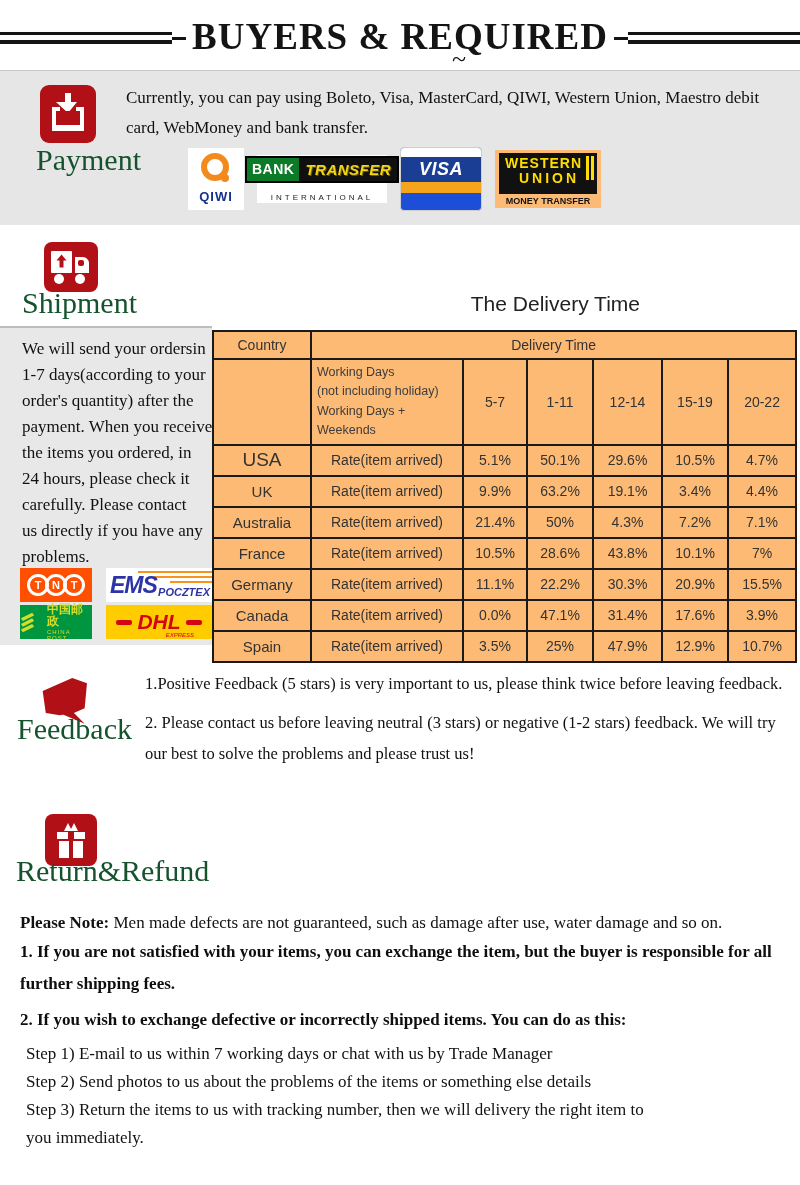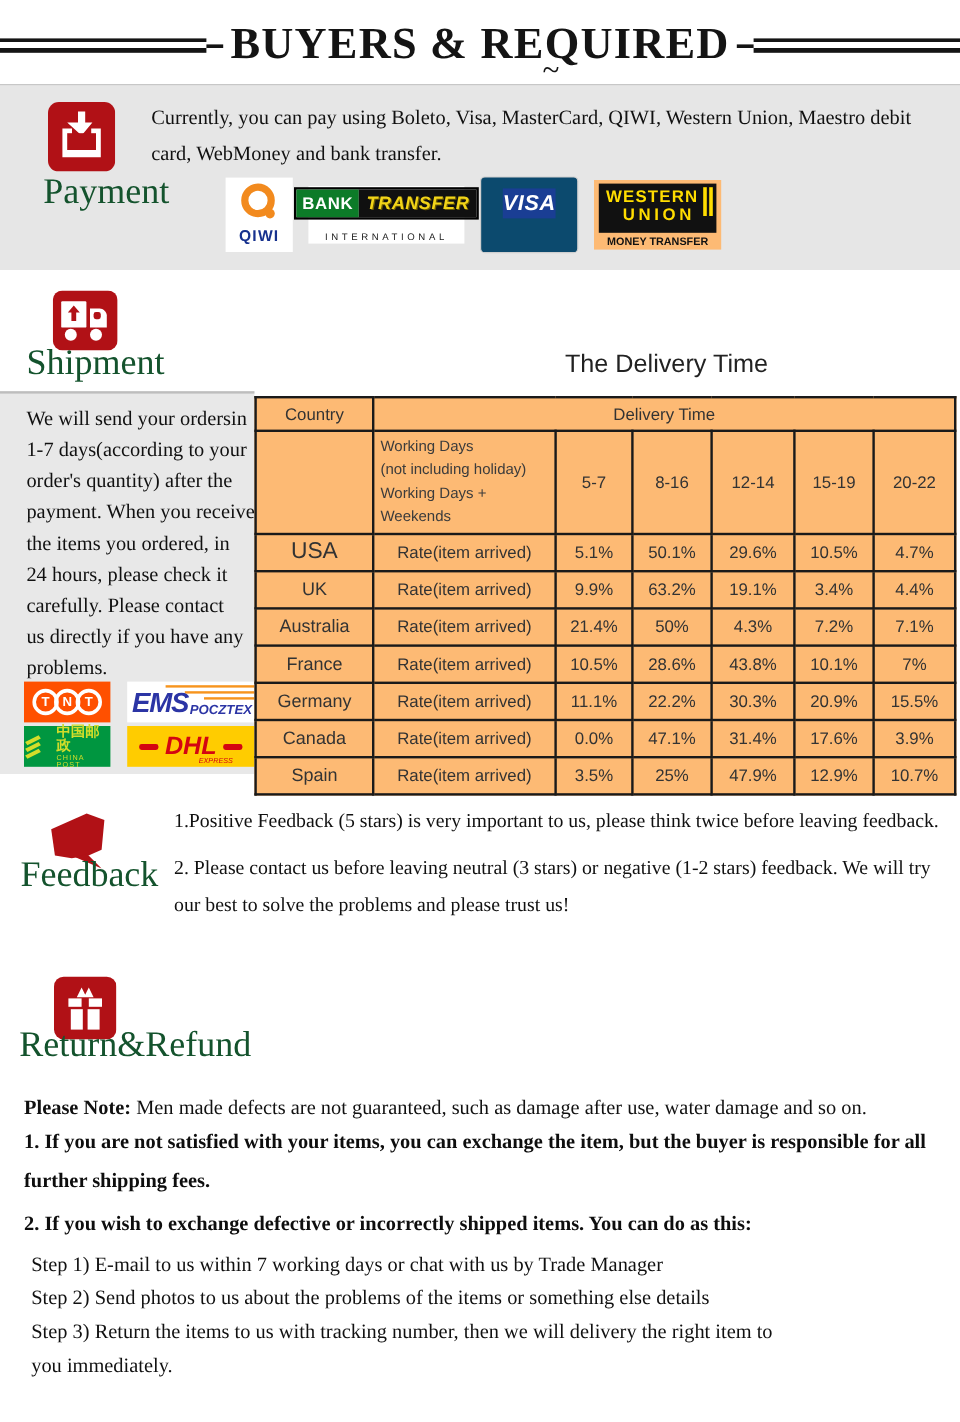--- a/index.html
+++ b/index.html
@@ -31,21 +31,21 @@
               font-size:17px; line-height:30px; color:#111; }
   .pay-logos { position:absolute; left:188px; top:76px; height:64px;
                display:flex; align-items:center; gap:13px; }
   .qiwi { width:56px; height:62px; background:#fff; display:flex; flex-direction:column; align-items:center; justify-content:flex-start; padding-top:3px; }
   .qiwi-label { font-family:"Liberation Sans",sans-serif; font-weight:bold; font-size:13px; color:#16318e; letter-spacing:1px; }
   .bt { width:130px; height:48px; background:#fff; display:flex; flex-direction:column; align-items:center; justify-content:center; }
   .bt-strip { display:flex; border:2px solid #000; }
   .bt-bank { background:#0c7b28; color:#fff; font-family:"Liberation Sans",sans-serif; font-weight:bold; font-size:14px; padding:3px 5px; letter-spacing:.5px; }
   .bt-transfer { background:#101010; color:#f2d418; font-family:"Liberation Sans",sans-serif; font-weight:bold; font-style:italic; font-size:15px; padding:3px 6px; letter-spacing:.5px; text-shadow:1px 1px 0 #6b5a00; }
   .bt-sub { font-family:"Liberation Sans",sans-serif; font-size:8px; letter-spacing:3px; color:#222; margin-top:10px; }
-  .visa { width:82px; height:64px; background:#0c4a6e; border:1px solid #cfcfcf; border-radius:4px; overflow:hidden; display:flex; flex-direction:column;align-items:center; }
+  .visa { width:82px; height:64px; background:#1d4ed8; border:1px solid #cfcfcf; border-radius:4px; overflow:hidden; display:flex; flex-direction:column; }
   .visa-top { height:9px; background:#fff; }
   .visa-band { height:25px; background:#1a3e94; display:flex; align-items:center; justify-content:center; }
   .visa-text { color:#fff; font-family:"Liberation Sans",sans-serif; font-weight:bold; font-style:italic; font-size:18px; letter-spacing:.5px; }
   .visa-orange { height:11px; background:#f7a41d; }
   .wu { width:106px; height:58px; background:#fdba74; padding:3px 4px 2px 4px; display:flex; flex-direction:column; }
   .wu-black { position:relative; flex:1; background:#111; padding:3px 12px 2px 6px; }
   .wu-w1 { color:#ffdd00; font-family:"Liberation Sans",sans-serif; font-weight:bold; font-size:14px; letter-spacing:1px; line-height:15px; }
   .wu-w2 { color:#ffdd00; font-family:"Liberation Sans",sans-serif; font-weight:bold; font-size:14px; letter-spacing:3px; line-height:15px; padding-left:14px; }
   .wu-bar { position:absolute; top:3px; bottom:14px; width:3px; background:#ffdd00; }
   .wu-bar1 { right:8px; } .wu-bar2 { right:3px; }
@@ -243,21 +243,21 @@
       <td colspan="6">Delivery Time</td>
     </tr>
     <tr class="r-sub">
       <td></td>
       <td class="cell-wd">
         <div>Working Days</div>
         <div>(not including holiday)</div>
         <div>Working Days + Weekends</div>
       </td>
       <td class="cell-range">5-7</td>
-      <td class="cell-range">8-16</td>
+      <td class="cell-range">1-11</td>
       <td class="cell-range">12-14</td>
       <td class="cell-range">15-19</td>
       <td class="cell-range">20-22</td>
     </tr>
     <tr class="r-cty first">
       <td class="cell-country">USA</td>
       <td class="cell-rate">Rate(item arrived)</td>
       <td class="cell-pct">5.1%</td>
       <td class="cell-pct">50.1%</td>
       <td class="cell-pct">29.6%</td>

